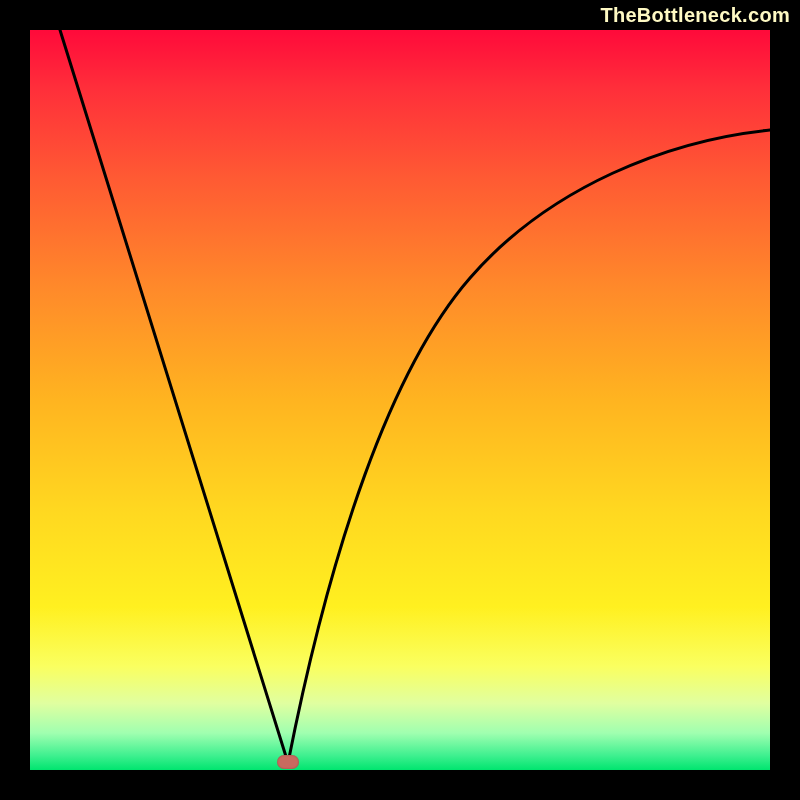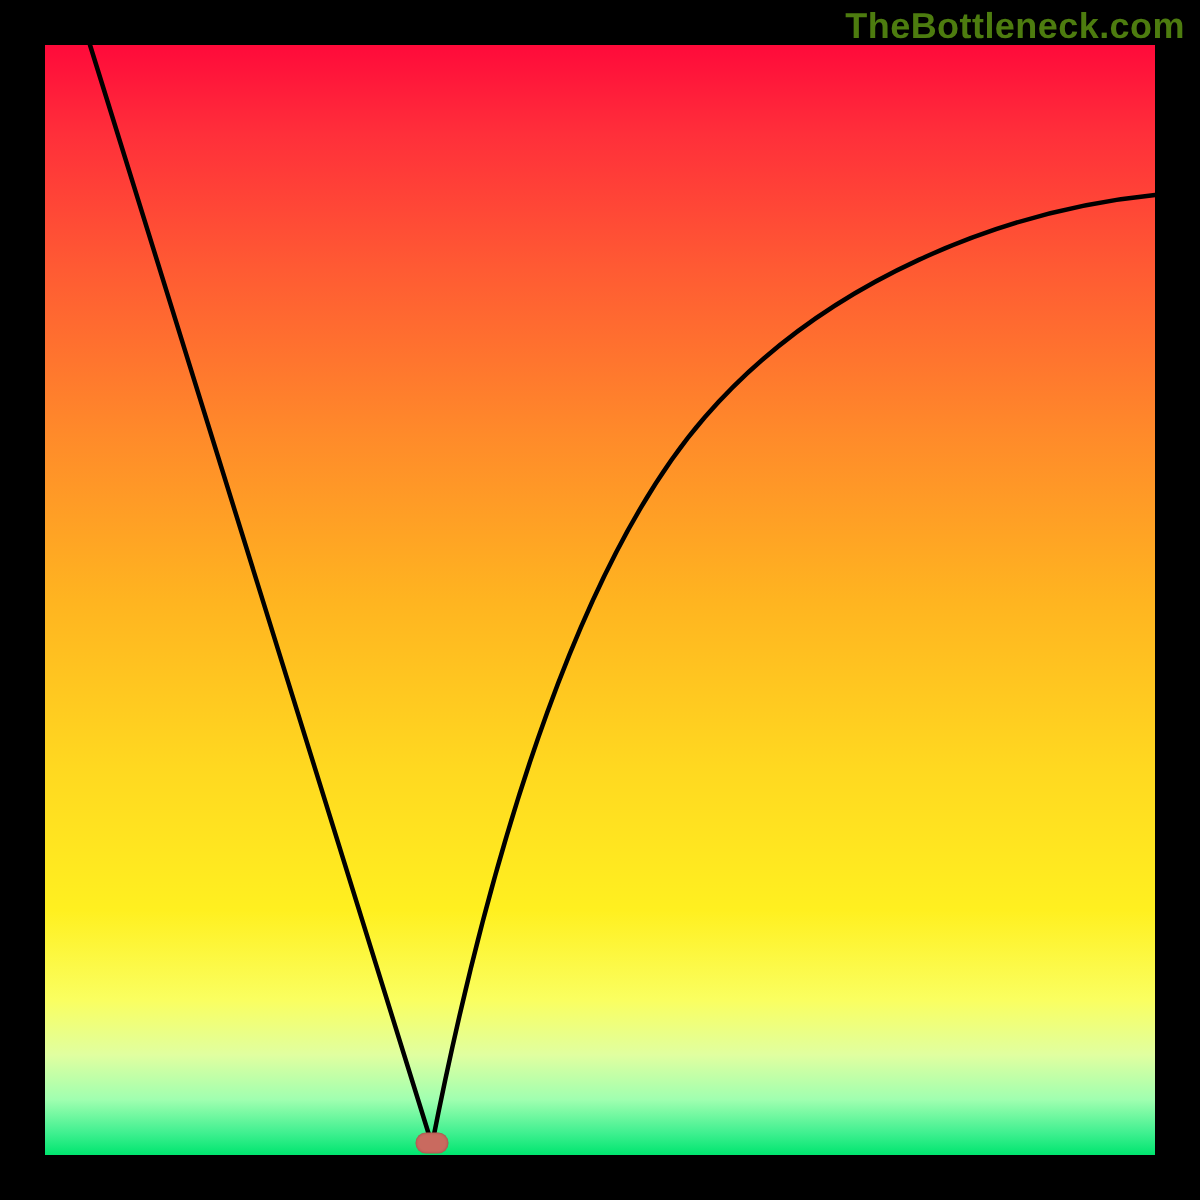--- a/index.html
+++ b/index.html
@@ -29,22 +29,22 @@
       #e0ffa0 91%,
       #a0ffb0 95%,
       #40f090 98%,
       #00e56f 100%
     );
   }
   .watermark {
     position: absolute;
     top: 4px;
     right: 10px;
-    color: #4d7c0f;
-    font-size: 24px;
+    color: #fef9c3;
+    font-size: 20px;
     font-weight: 600;
     letter-spacing: 0.3px;
     user-select: none;
   }
   svg.curve {
     position: absolute;
     left: 0;
     top: 0;
     width: 740px;
     height: 740px;

